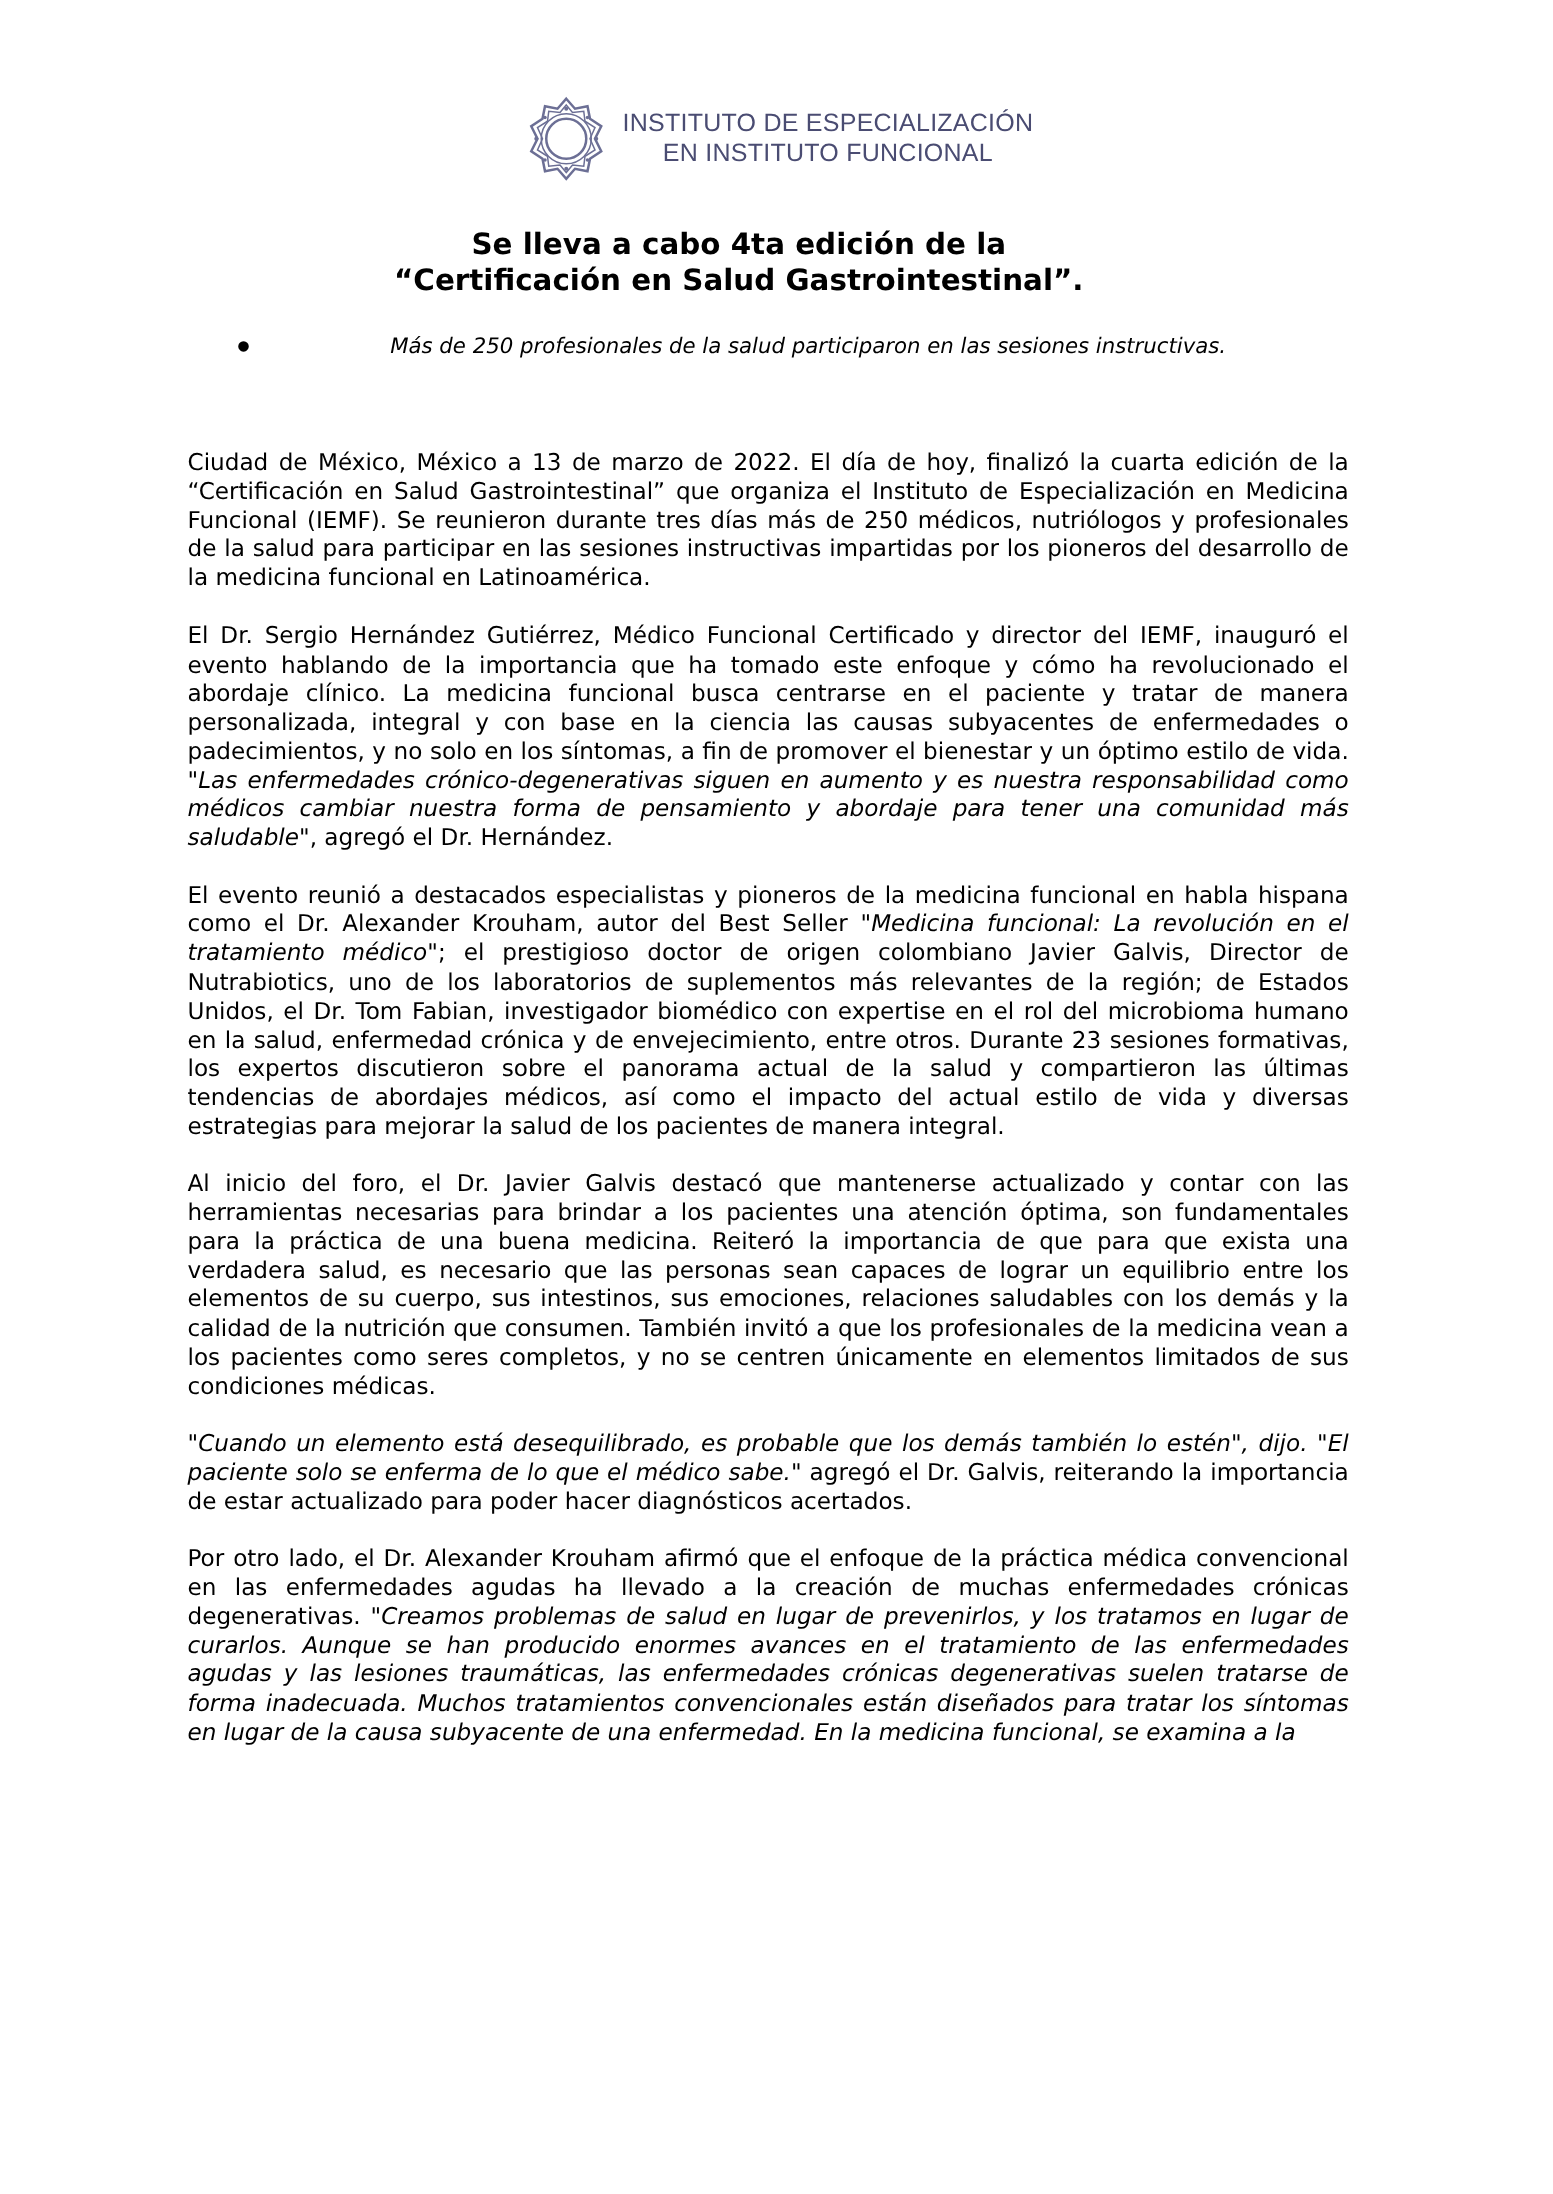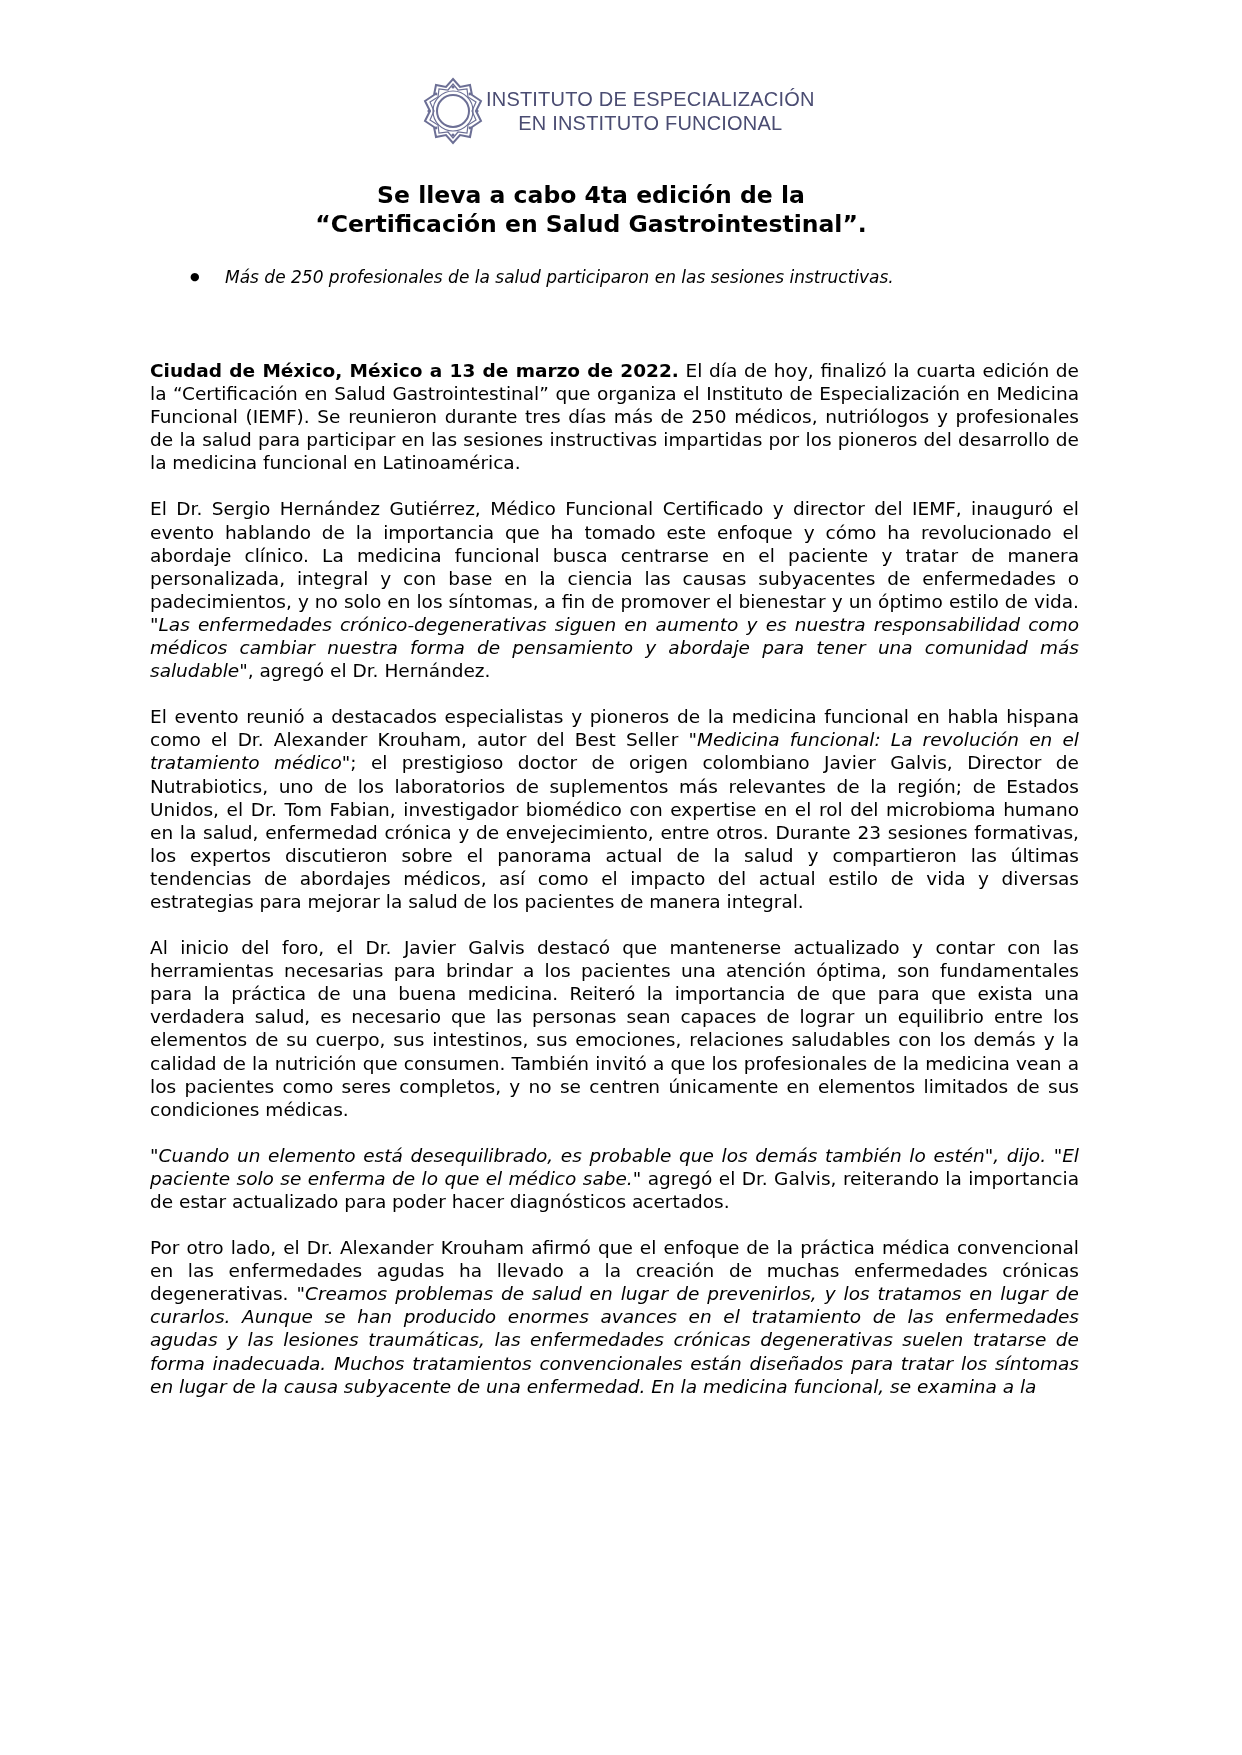--- a/index.html
+++ b/index.html
@@ -21,20 +21,21 @@
       top: 75px;
       display: flex;
       align-items: center;
     }
     .logo-emblem {
       width: 66px;
       height: 72px;
       display: block;
     }
     .logo-text {
+      margin-left: 12px;
       color: #4a4c72;
       font-family: "Liberation Sans", sans-serif;
       font-size: 20px;
       line-height: 24px;
       letter-spacing: 0.2px;
       text-align: center;
     }
     .logo-text span { display: block; }
     .title {
       position: absolute;
@@ -55,20 +56,21 @@
       margin: 0;
       padding: 0;
       list-style: none;
       font-style: italic;
       font-size: 17px;
       line-height: 22px;
     }
     .bullets li {
       position: relative;
       padding-left: 37px;
+      text-align: center;
     }
     .bullets li::before {
       content: "\25CF";
       font-style: normal;
       position: absolute;
       left: 2px;
       top: 0;
       font-size: 11px;
     }
     .body-text {
@@ -76,21 +78,21 @@
       left: 150px;
       top: 359px;
       width: 929px;
       font-size: 18.5px;
       line-height: 23.1px;
     }
     .body-text p {
       margin: 0 0 23px 0;
       text-align: justify;
     }
-    .body-text b { font-weight: bold; }
+    .body-text b { font-weight: normal; }
     .body-text i { font-style: italic; }
   </style>
 </head>
 <body>
 
 <div class="logo">
   <svg class="logo-emblem" viewBox="0 0 66 72">
     <g fill="none" stroke="#6c6f95" stroke-width="2">
       <circle cx="33" cy="36" r="16"></circle>
       <circle cx="33" cy="36" r="20" stroke-width="1.2"></circle>

